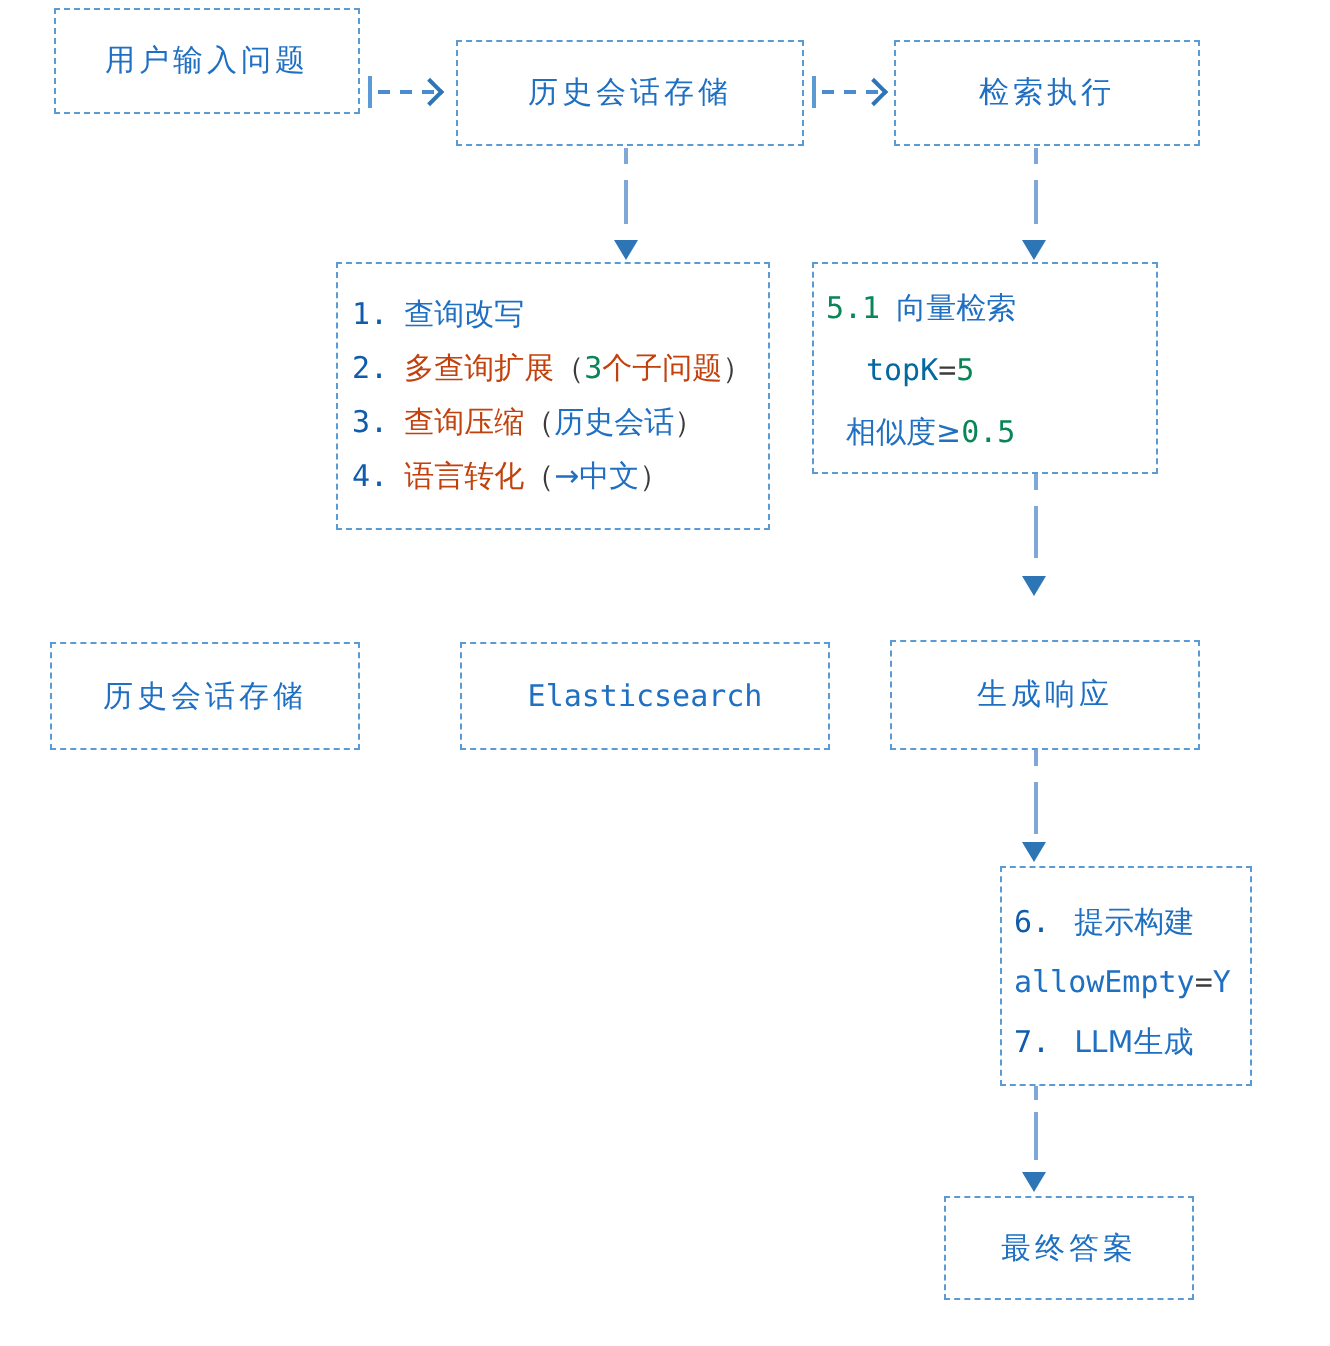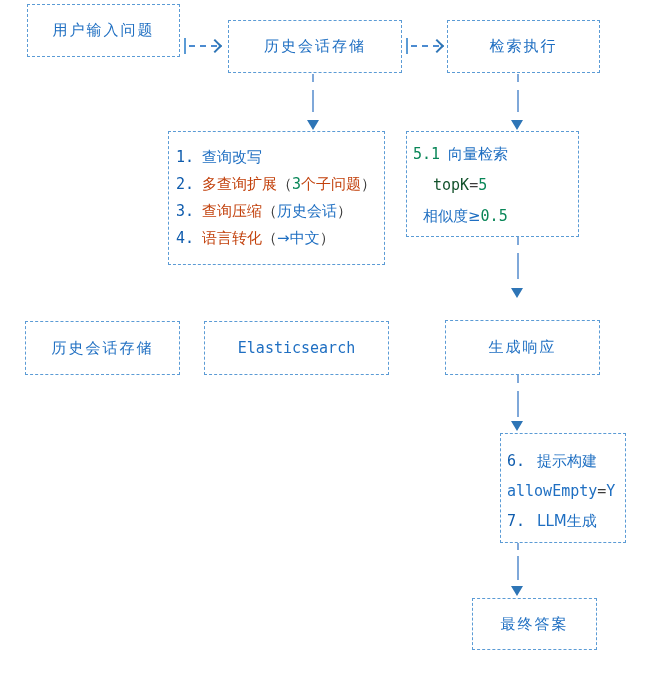--- a/index.html
+++ b/index.html
@@ -13,21 +13,21 @@
     box-sizing:border-box;
     color:#1f6fc2;
     font-size:15px;
   }
   .box.center{display:flex;align-items:center;justify-content:center;letter-spacing:2px;}
   .mono{font-family:"DejaVu Sans Mono","Liberation Mono",monospace;letter-spacing:0;}
   .c-blue{color:#1f6fc2;}
   .c-num{color:#0f5cad;}
   .c-olive{color:#c2410c;}
   .c-green{color:#098658;}
-  .c-teal{color:#14532d;}
+  .c-teal{color:#0369a1;}
   .c-dark{color:#3b3b3b;}
   .line{white-space:nowrap;}
   .gap{margin-left:8px;}
   .widegap{margin-left:12px;}
   
   .vseg{position:absolute;width:2px;background:#7fa8d9;}
   .tri-down{
     position:absolute;width:0;height:0;
     border-left:6px solid transparent;border-right:6px solid transparent;
     border-top:10px solid #2e75b6;
@@ -110,21 +110,21 @@
   </div>
 
   <div class="vseg" style="left:517px;top:237px;height:8px;"></div>
   <div class="vseg" style="left:517px;top:253px;height:26px;"></div>
   <div class="tri-down" style="left:511px;top:288px;"></div>
 
   <div class="box center" style="left:25px;top:321px;width:155px;height:54px;">
     <span>历史会话存储</span>
   </div>
 
-  <div class="box center" style="left:204px;top:321px;width:185px;height:54px;">
+  <div class="box center" style="left:230px;top:321px;width:185px;height:54px;">
     <span class="mono">Elasticsearch</span>
   </div>
 
   <div class="box center" style="left:445px;top:320px;width:155px;height:55px;">
     <span>生成响应</span>
   </div>
 
   <div class="vseg" style="left:517px;top:375px;height:8px;"></div>
   <div class="vseg" style="left:517px;top:391px;height:26px;"></div>
   <div class="tri-down" style="left:511px;top:421px;"></div>

